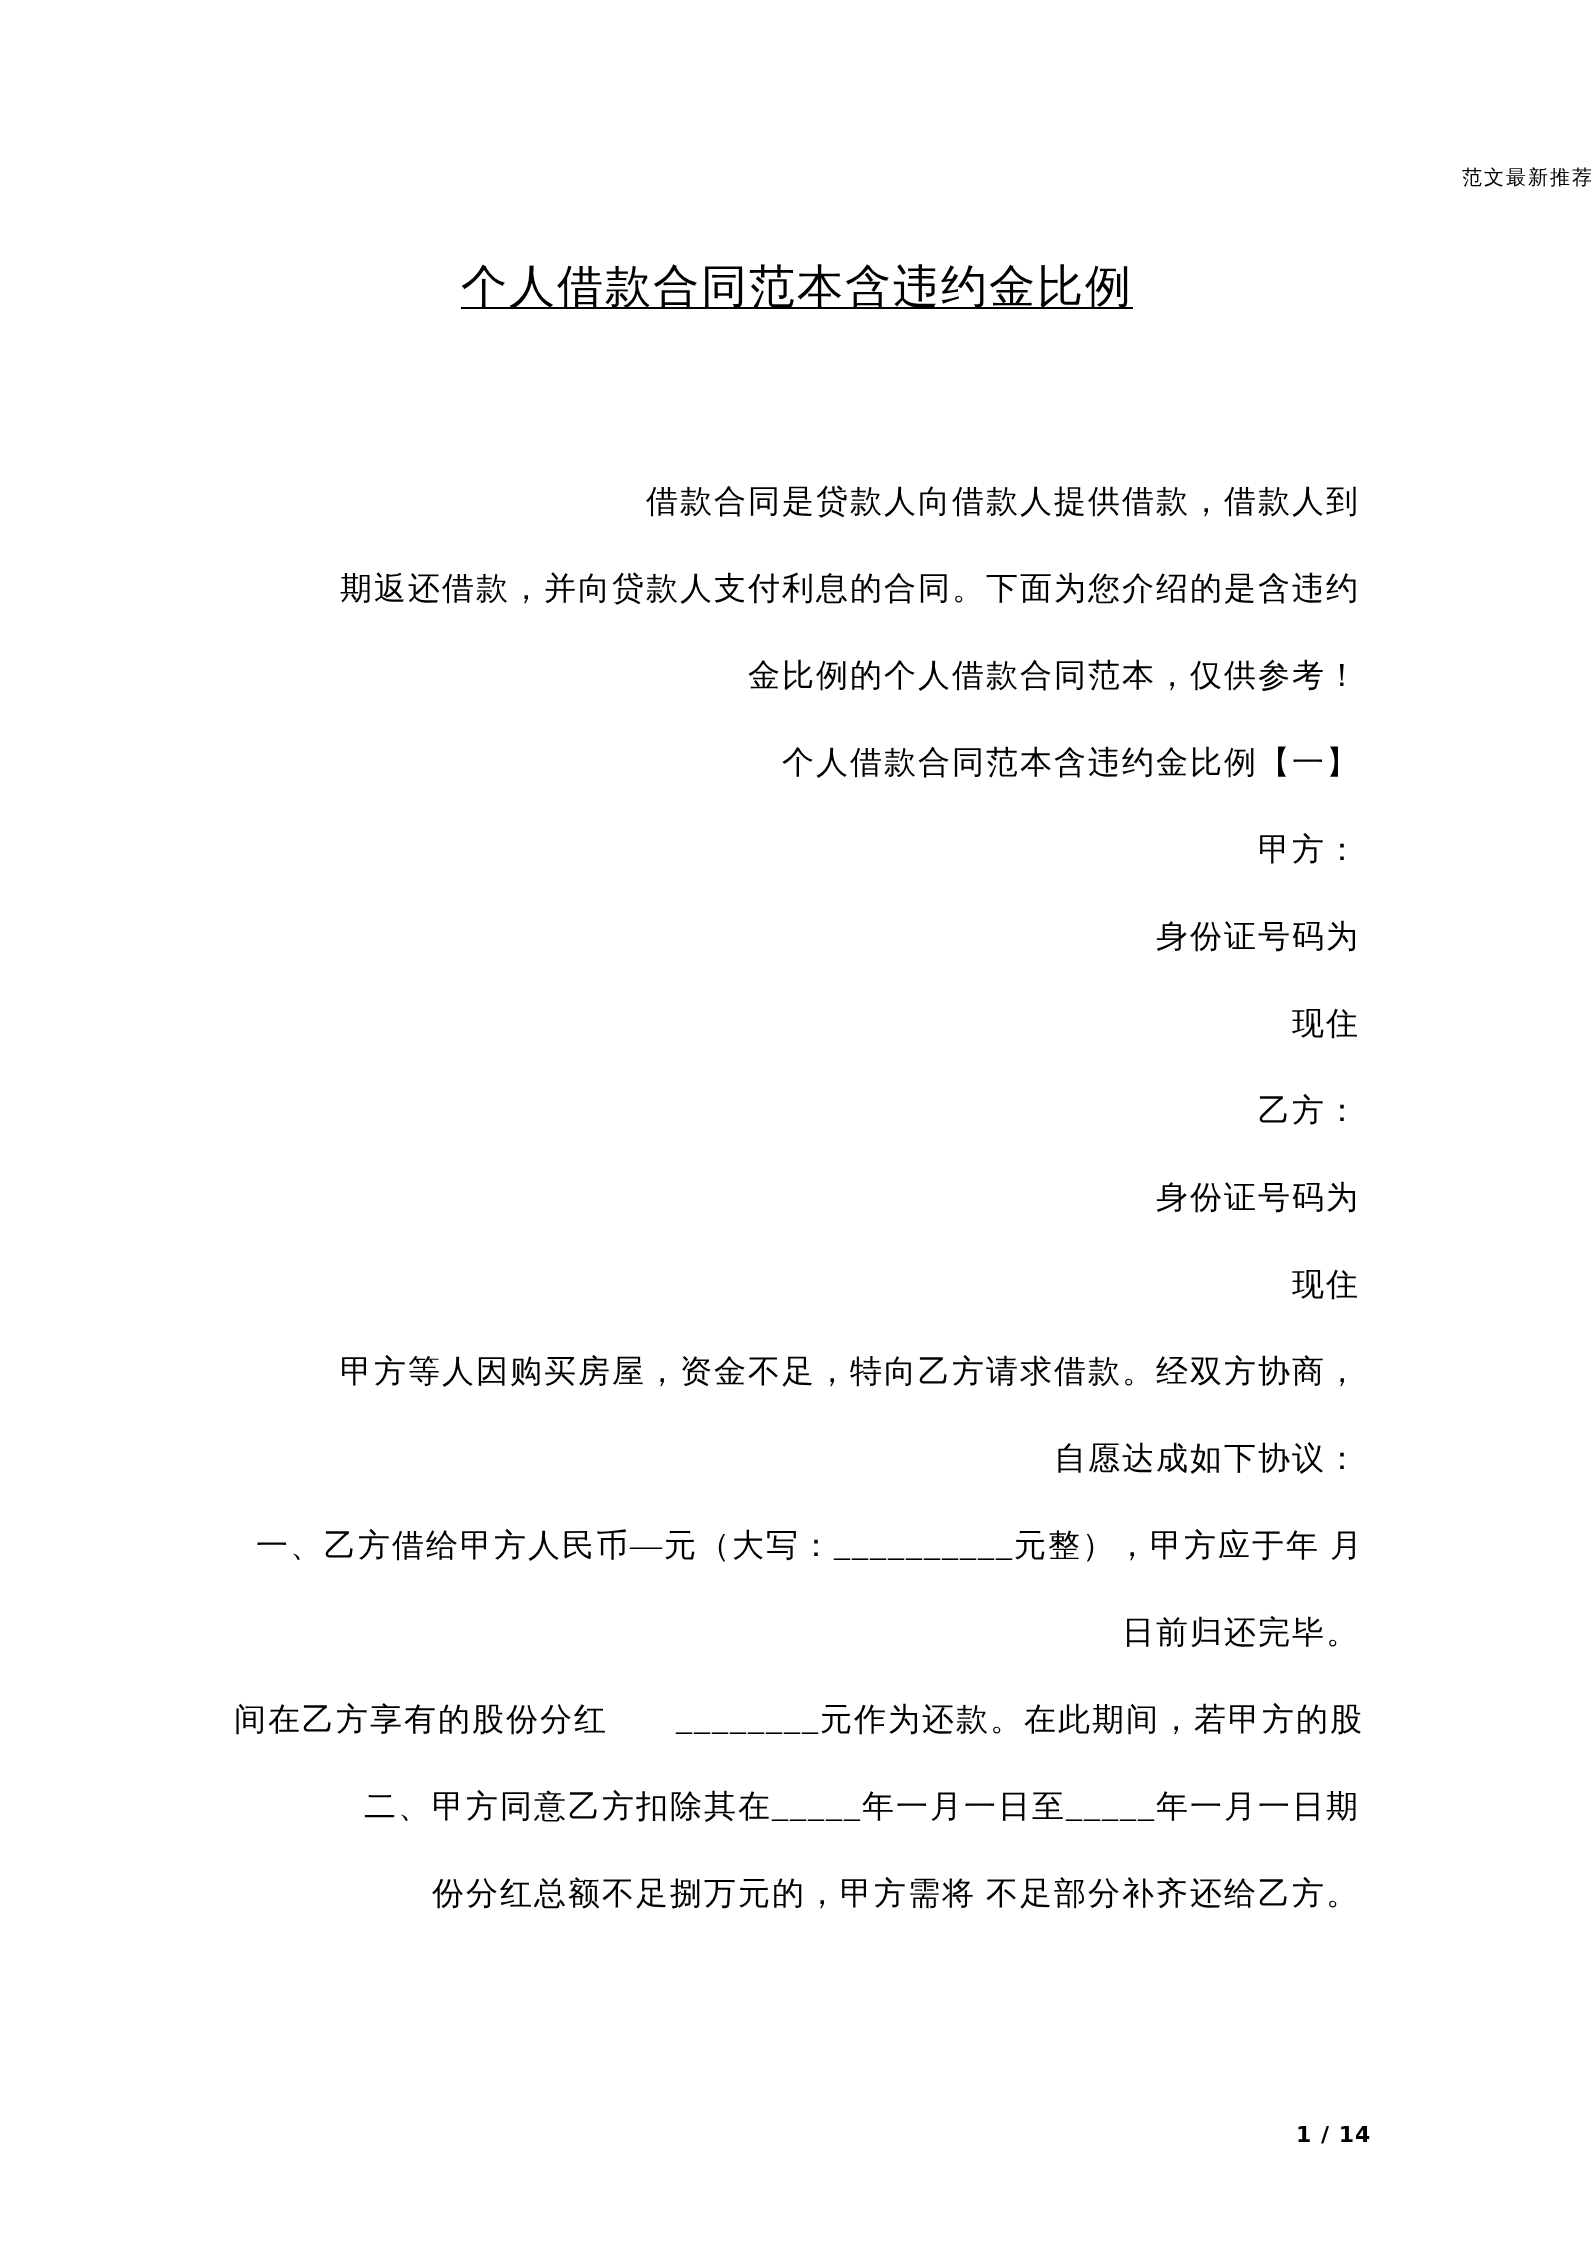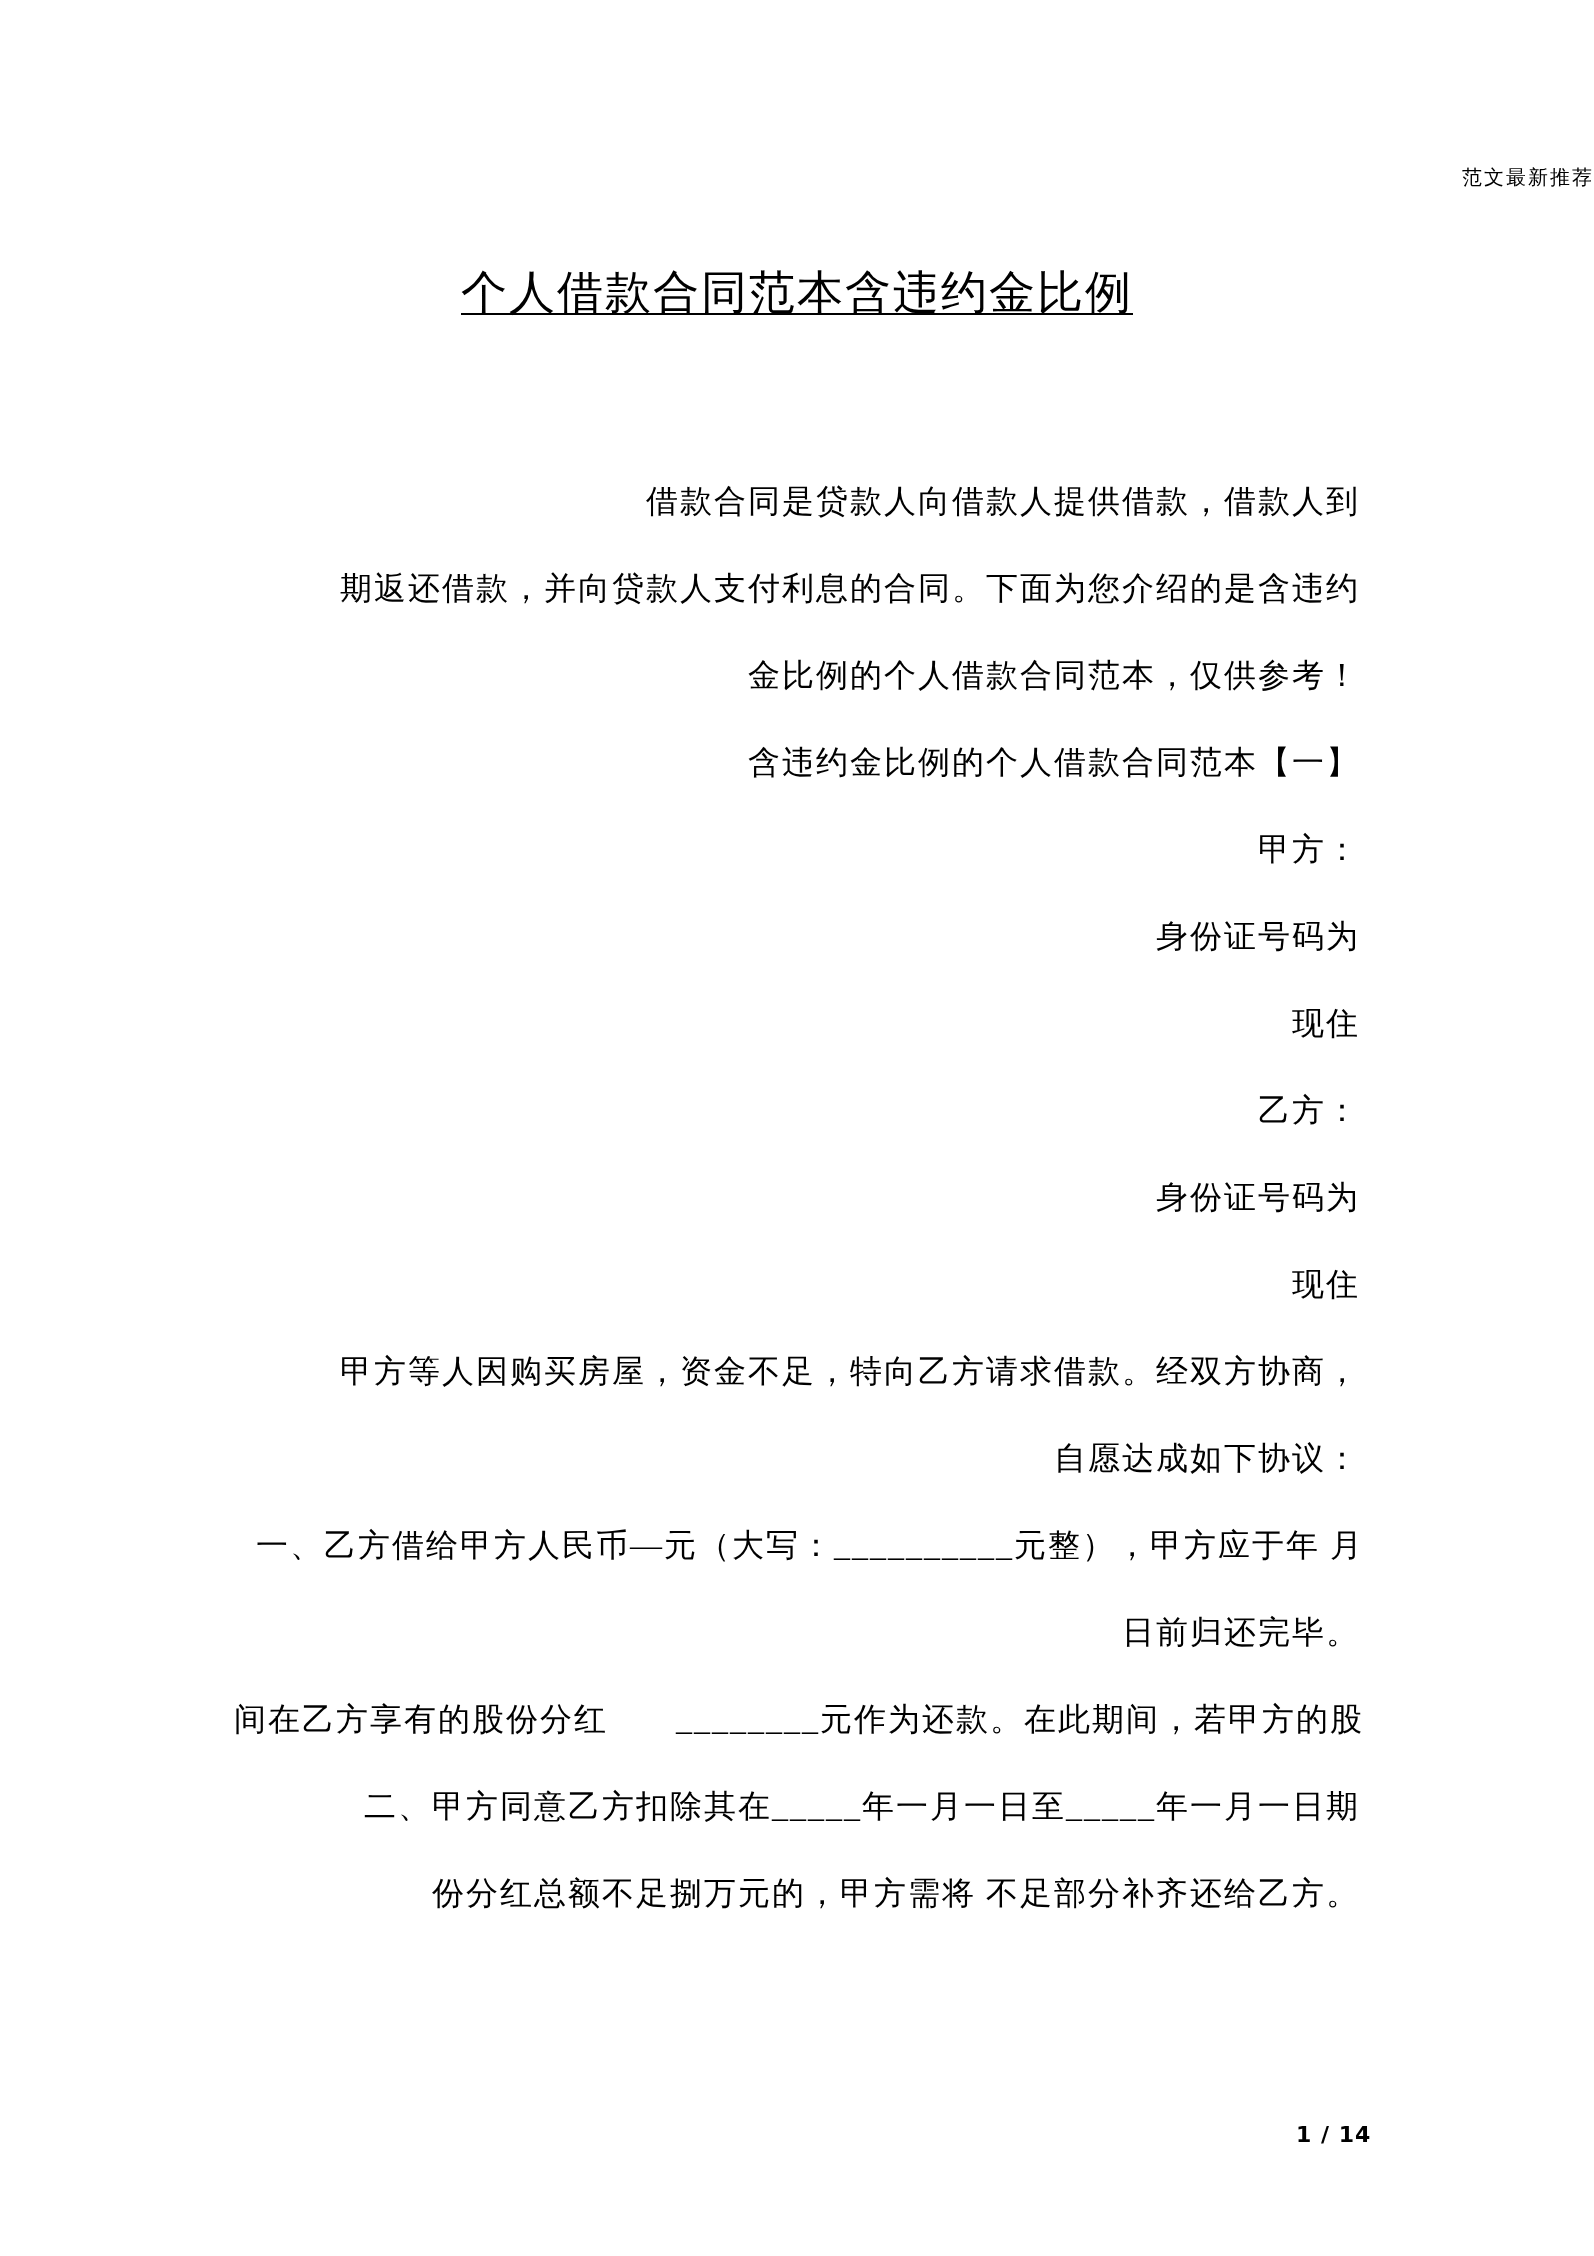--- a/index.html
+++ b/index.html
@@ -20,21 +20,21 @@
     position: absolute;
     top: 164px;
     left: 0;
     width: 100%;
     text-align: right;
     font-size: 20px;
     letter-spacing: 2px;
   }
   .doc-title {
     position: absolute;
-    top: 262px;
+    top: 256px;
     left: 0;
     width: 100%;
     text-align: center;
     font-size: 46px;
     font-weight: 400;
     letter-spacing: 2px;
     text-decoration: underline;
     text-decoration-thickness: 2px;
     text-underline-offset: 5px;
   }
@@ -71,21 +71,21 @@
 <div class="page">
 
   <div class="header-note">范文最新推荐</div>
 
   <div class="doc-title">个人借款合同范本含违约金比例</div>
 
   <div class="doc-body">
     <div class="line ind-f">借款合同是贷款人向借款人提供借款，借款人到</div>
     <div class="line">期返还借款，并向贷款人支付利息的合同。下面为您介绍的是含违约</div>
     <div class="line">金比例的个人借款合同范本，仅供参考！</div>
-    <div class="line ind-s">含违约金比例的个人借款合同范本【一】</div>
+    <div class="line ind-s">个人借款合同范本含违约金比例【一】</div>
     <div class="line ind-s">甲方：</div>
     <div class="line ind-s">身份证号码为</div>
     <div class="line ind-s">现住</div>
     <div class="line ind-s">乙方：</div>
     <div class="line ind-s">身份证号码为</div>
     <div class="line ind-s">现住</div>
     <div class="line ind-s">甲方等人因购买房屋，资金不足，特向乙方请求借款。经双方协商，</div>
     <div class="line">自愿达成如下协议：</div>
     <div class="line ind-s">一、乙方借给甲方人民币—元（大写：__________元整），甲方应于年 月</div>
     <div class="line">日前归还完毕。</div>

